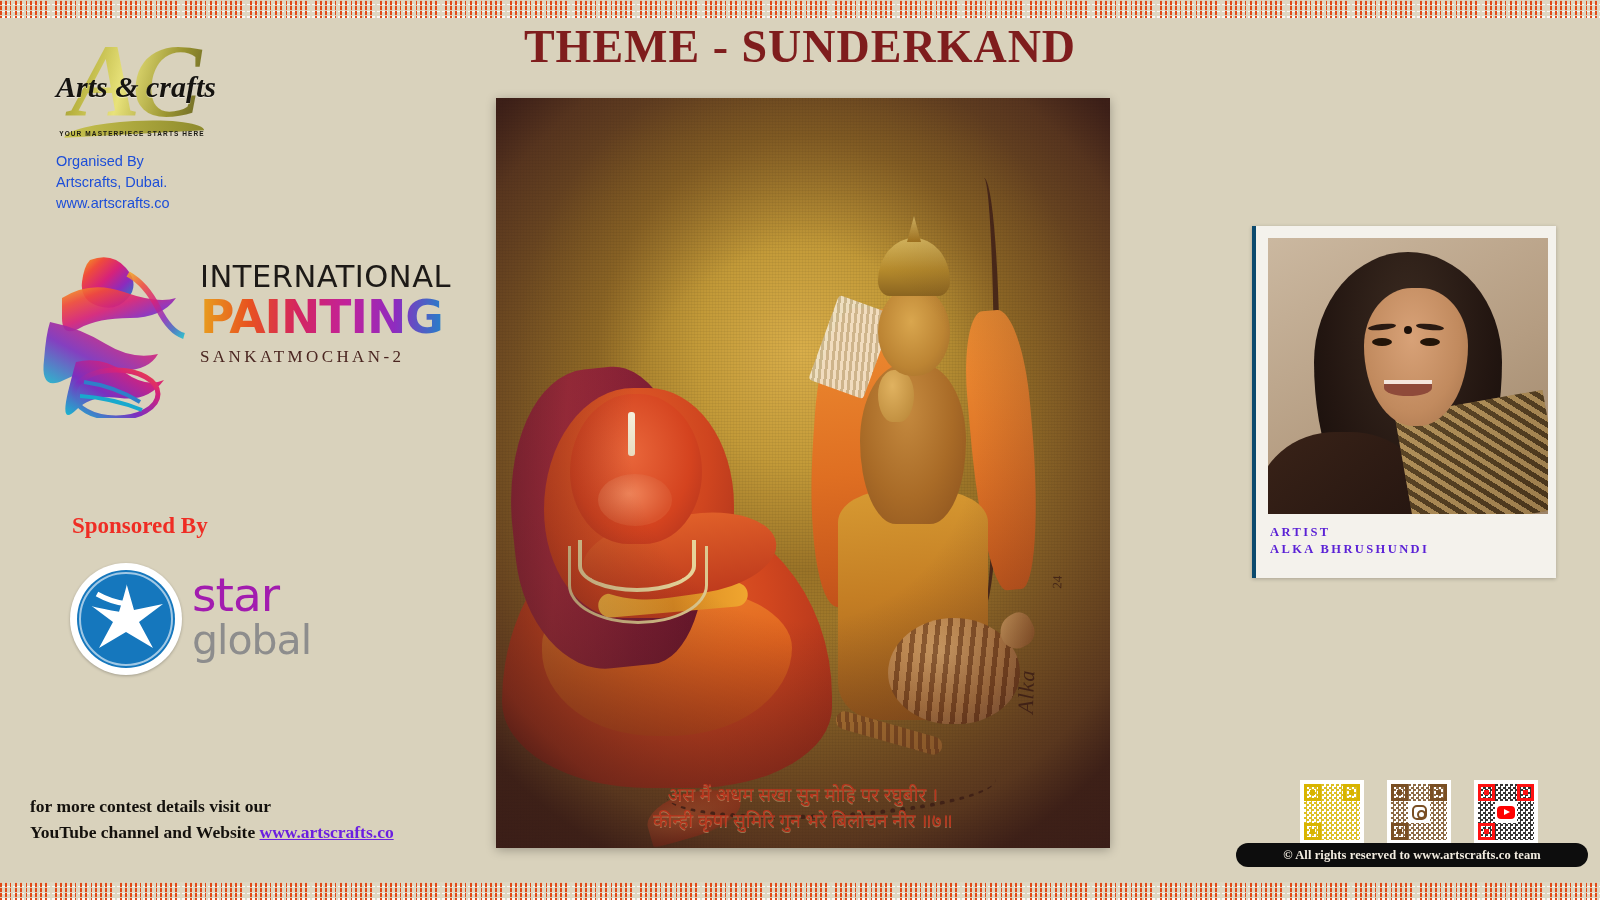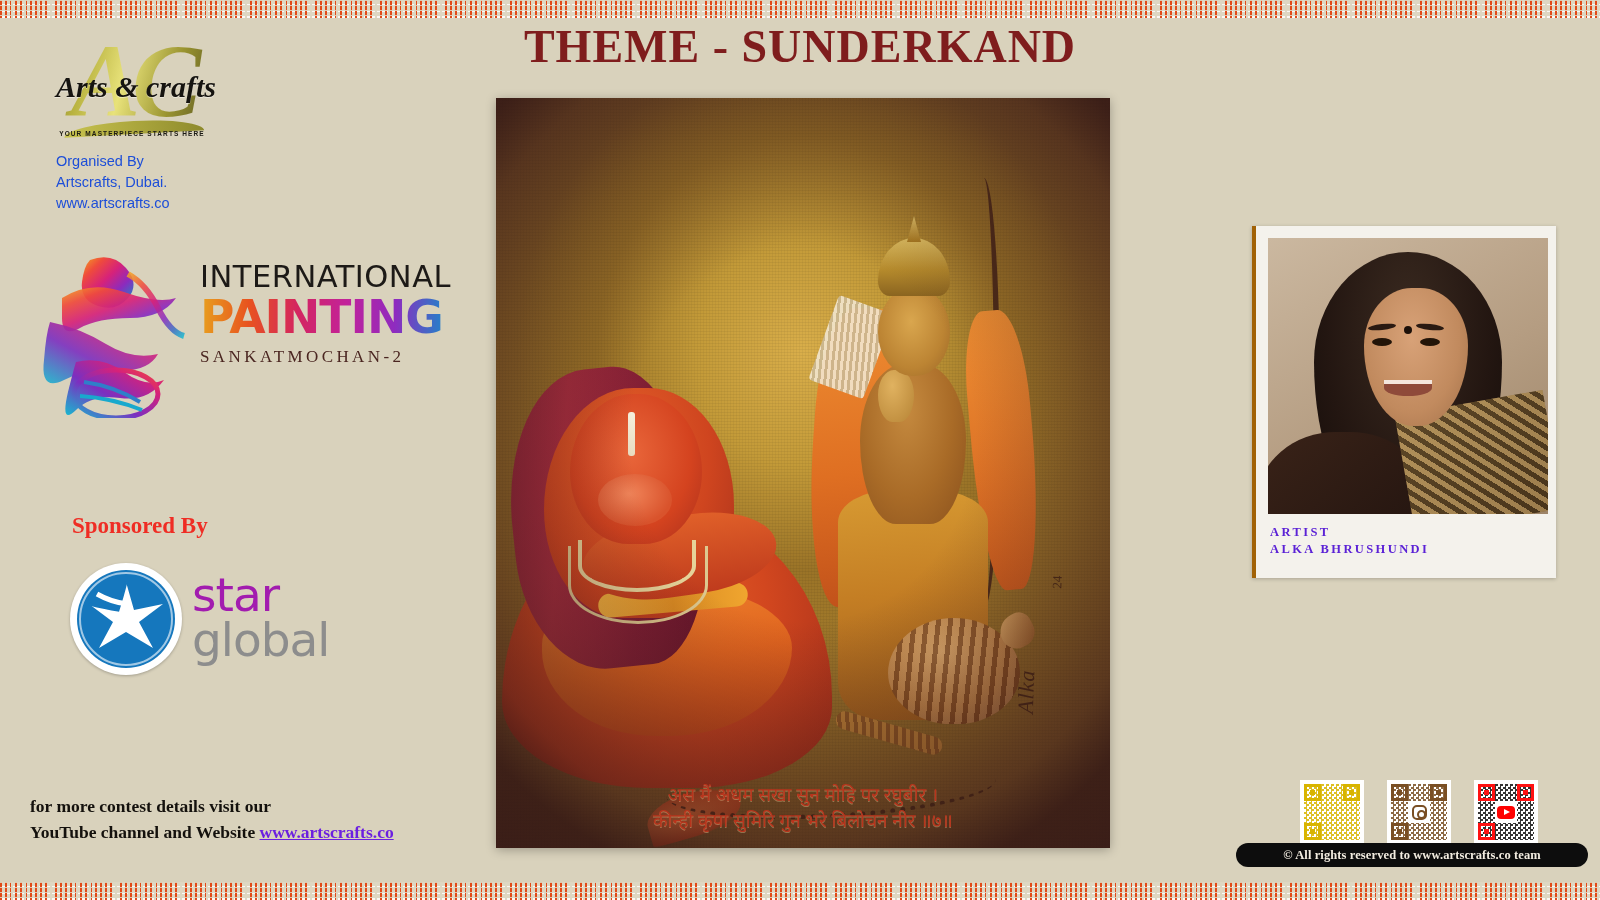--- a/index.html
+++ b/index.html
@@ -118,21 +118,21 @@
     box-shadow:0 1px 3px rgba(0,0,0,.25);
     display:flex; align-items:center; justify-content:center;
   }
   .sg-badge .disc{
     width:98px; height:98px; border-radius:50%;
     background:#1577bd; position:relative; overflow:hidden;
   }
   .sg-text{ position:absolute; left:122px; top:10px; }
   .sg-star{ font-size:47px; color:#a21caf; line-height:44px; font-weight:400; letter-spacing:-1px;
     font-family:"DejaVu Sans", sans-serif;}
-  .sg-global{ font-size:47px; color:#8d8d8d; line-height:46px; font-weight:400; letter-spacing:-1px;
+  .sg-global{ font-size:41px; color:#8d8d8d; line-height:46px; font-weight:400; letter-spacing:-1px;
     font-family:"DejaVu Sans", sans-serif;}
 
   .footer-note{
     position:absolute; left:30px; top:775px; width:440px;
     font-family:Liberation Serif, serif; font-weight:700;
     font-size:17.5px; color:#14110d; line-height:26px;
   }
   .footer-note a{ color:#6b1fe0; text-decoration:underline; }
 
   
@@ -329,21 +329,21 @@
     font-family:"Liberation Serif", serif;
     font-size:19px; color:#b8341c;
     text-shadow:0 1px 0 rgba(255,230,170,.35);
   }
   .verse div{ white-space:nowrap; }
 
   
   .artist-card{
     position:absolute; left:1252px; top:226px; width:304px; height:352px;
     background:#f4f2ec; box-shadow:0 1px 4px rgba(0,0,0,.22);
-    border-left:4px solid #a16207;
+    border-left:4px solid #0c4a6e;
   }
   .artist-photo{
     position:absolute; left:12px; top:12px; width:280px; height:276px;
     overflow:hidden; background:#b4a28c;
   }
   .ph-bg{ position:absolute; inset:0; background:linear-gradient(150deg,#cbb8a0 0%,#b59d82 55%,#9d8468 100%); }
   .ph-hair{
     position:absolute; left:50%; top:14px; width:188px; height:262px; margin-left:-94px;
     background:radial-gradient(ellipse at 50% 28%, #3a2a20 0%, #231611 62%, #150d0a 100%);
     border-radius:50% 50% 34% 34% / 42% 42% 58% 58%;

